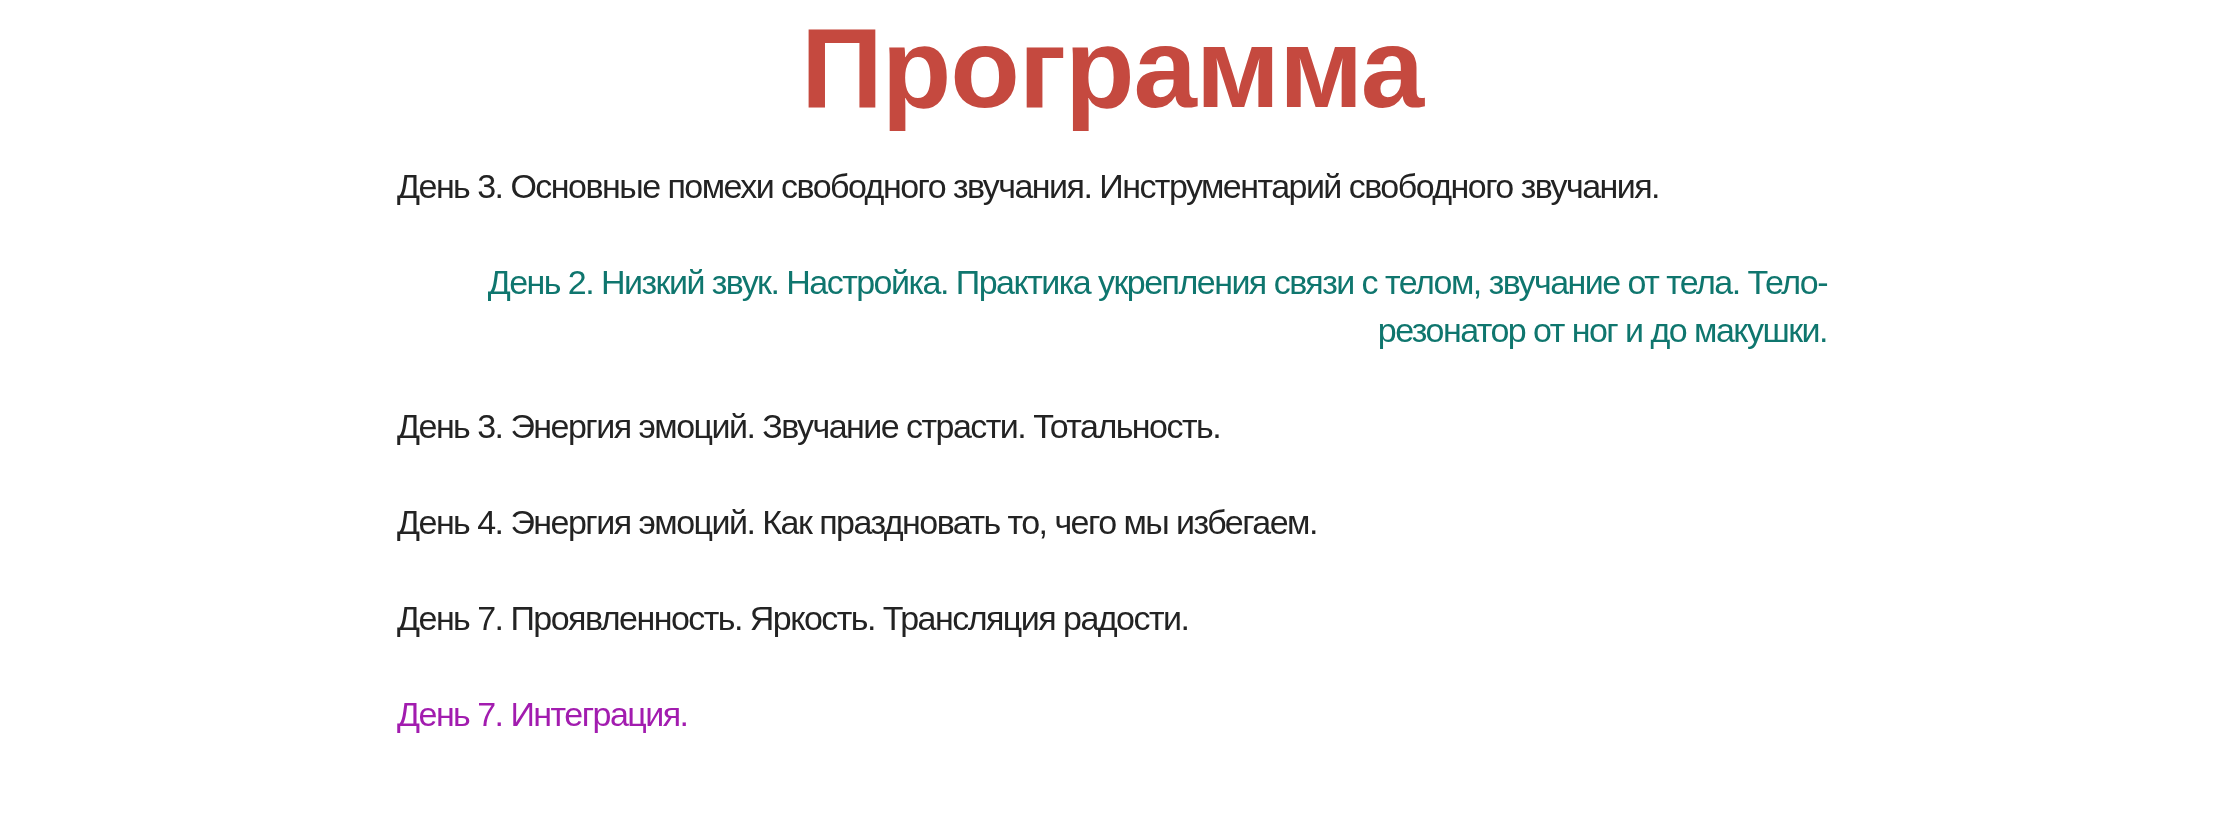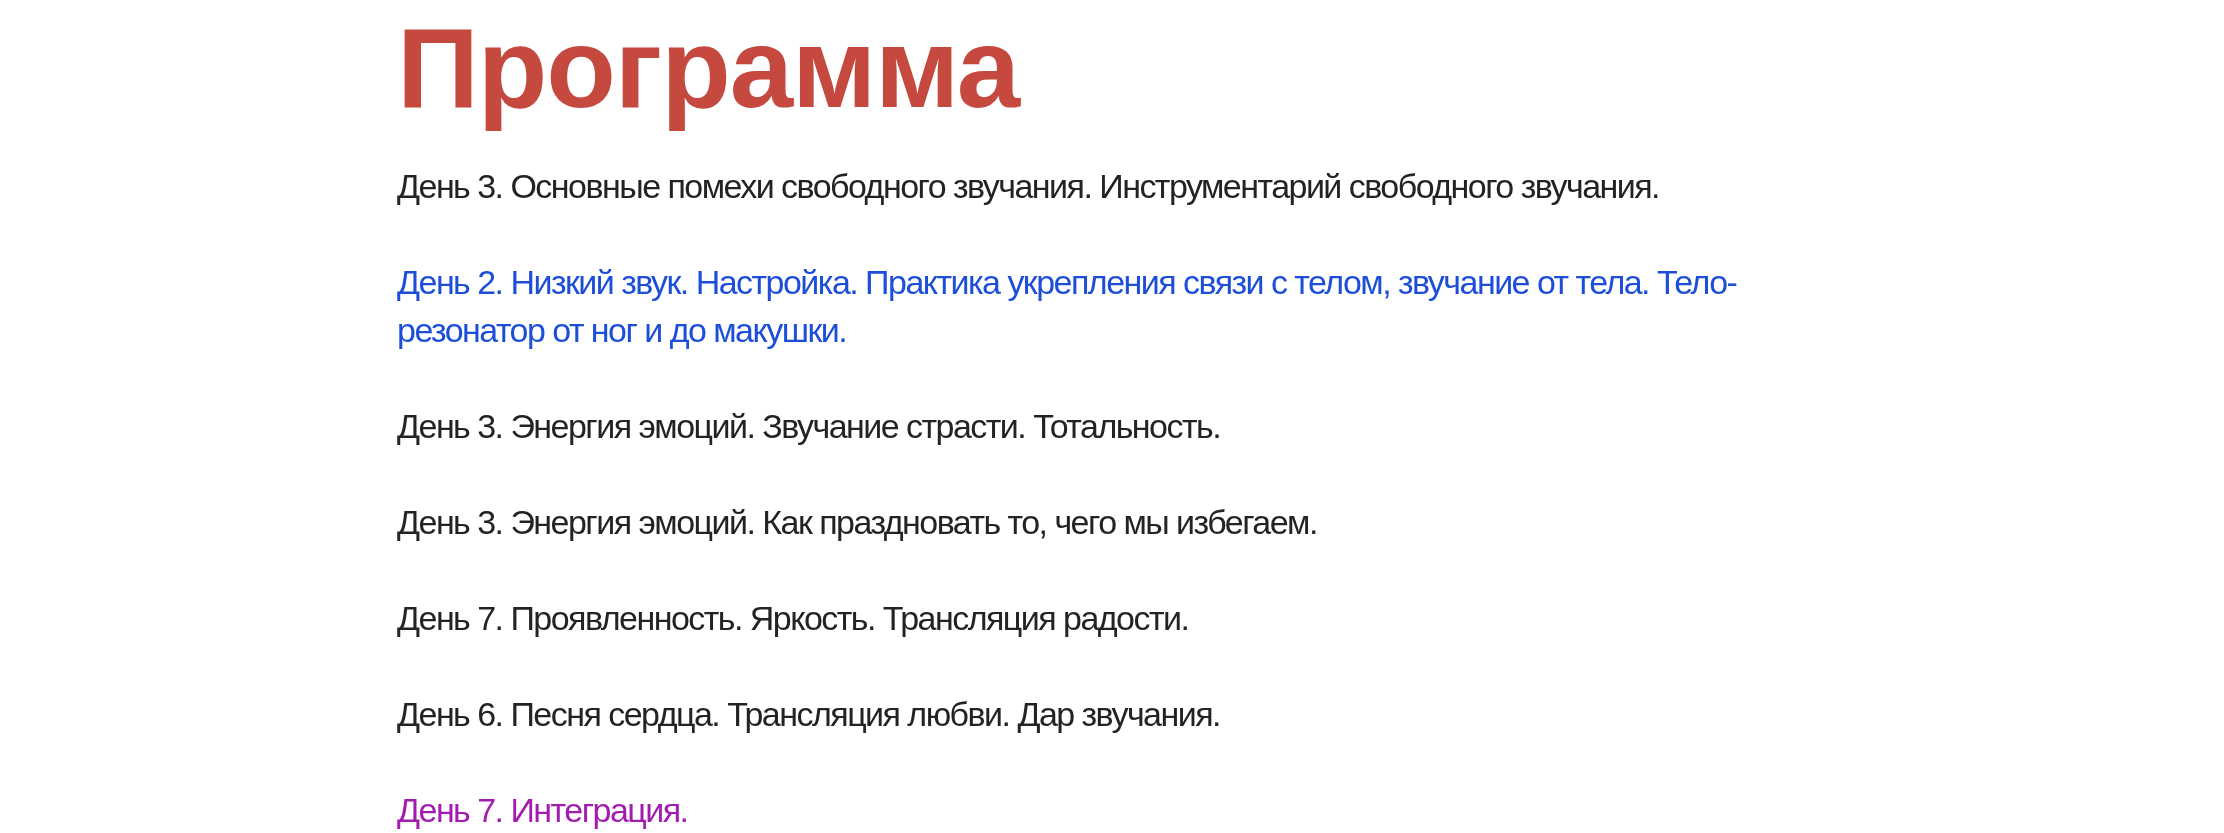--- a/index.html
+++ b/index.html
@@ -12,20 +12,21 @@
     height: 833px;
     overflow: hidden;
     font-family: "Liberation Sans", "DejaVu Sans", sans-serif;
   }
   .content {
     width: 1430px;
     margin: 0 auto;
   }
   .page-title {
     margin: 0 0 25px 0;
+    text-align: center;
     font-size: 114px;
     font-weight: 700;
     line-height: 1.2;
     letter-spacing: -0.01em;
     color: #c5493f;
     white-space: nowrap;
   }
   .program-item {
     margin: 0 0 48px 0;
     font-size: 34px;
@@ -35,19 +36,18 @@
     color: #232323;
   }
 </style>
 </head>
 <body style="background: rgb(255, 255, 255);">
 
 <main class="content">
   <h1 class="page-title" style="color: rgb(197, 73, 63);">Программа</h1>
 
   <p class="program-item" style="color: rgb(35, 35, 35);">День 3. Основные помехи свободного звучания. Инструментарий свободного звучания.</p>
-  <p class="program-item" style="color: #1d4ed8;">День 2. Низкий звук. Настройка. Практика укрепления связи с телом, звучание от тела. Тело-резонатор от ног и до макушки.</p>
+  <p class="program-item" style="color: #0f766e; text-align: right;">День 2. Низкий звук. Настройка. Практика укрепления связи с телом, звучание от тела. Тело-резонатор от ног и до макушки.</p>
   <p class="program-item" style="color: rgb(35, 35, 35);">День 3. Энергия эмоций. Звучание страсти. Тотальность.</p>
-  <p class="program-item" style="color: rgb(35, 35, 35);">День 3. Энергия эмоций. Как праздновать то, чего мы избегаем.</p>
+  <p class="program-item" style="color: rgb(35, 35, 35);">День 4. Энергия эмоций. Как праздновать то, чего мы избегаем.</p>
   <p class="program-item" style="color: rgb(35, 35, 35);">День 7. Проявленность. Яркость. Трансляция радости.</p>
-  <p class="program-item" style="color: rgb(35, 35, 35);">День 6. Песня сердца. Трансляция любви. Дар звучания.</p>
   <p class="program-item" style="color: #a21caf;">День 7. Интеграция.</p>
 </main>
 
 </body></html>

